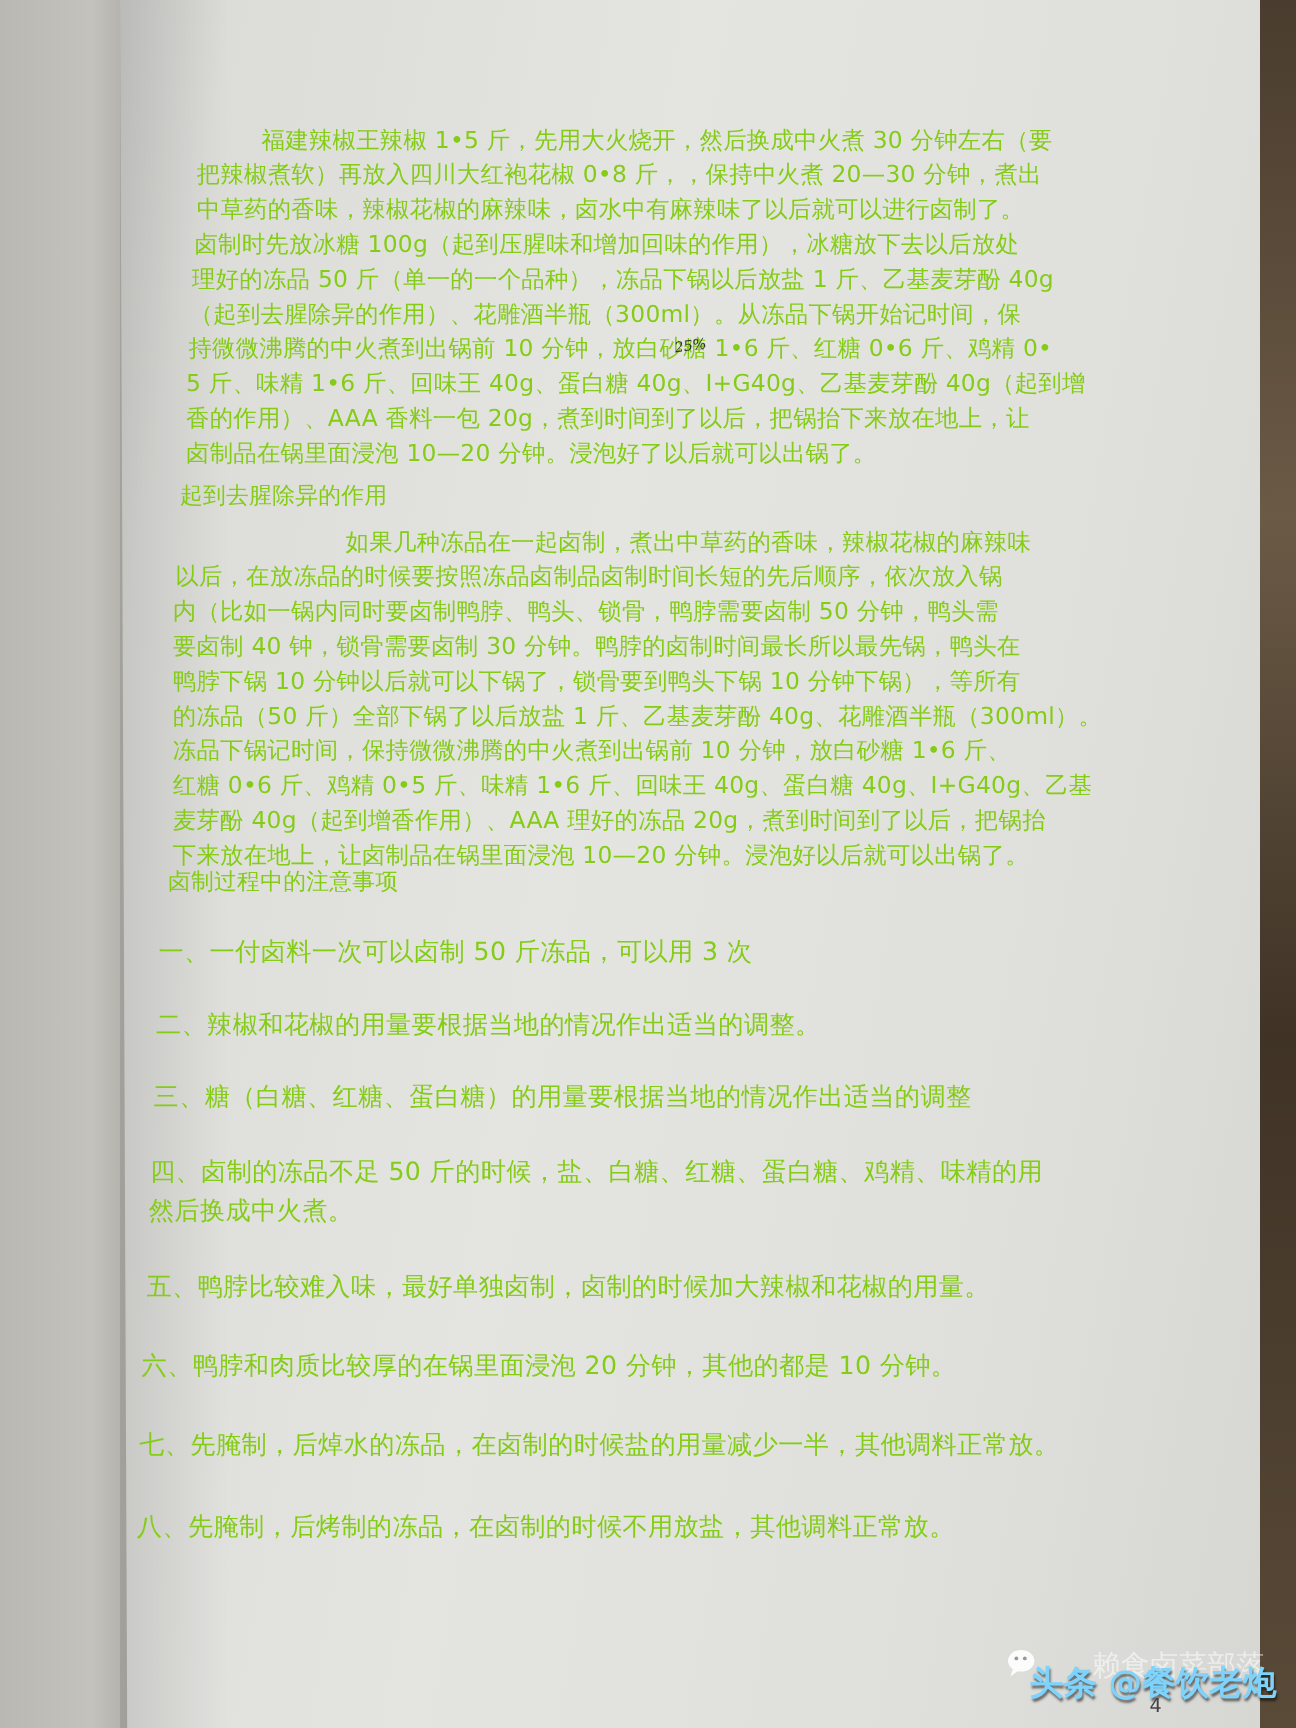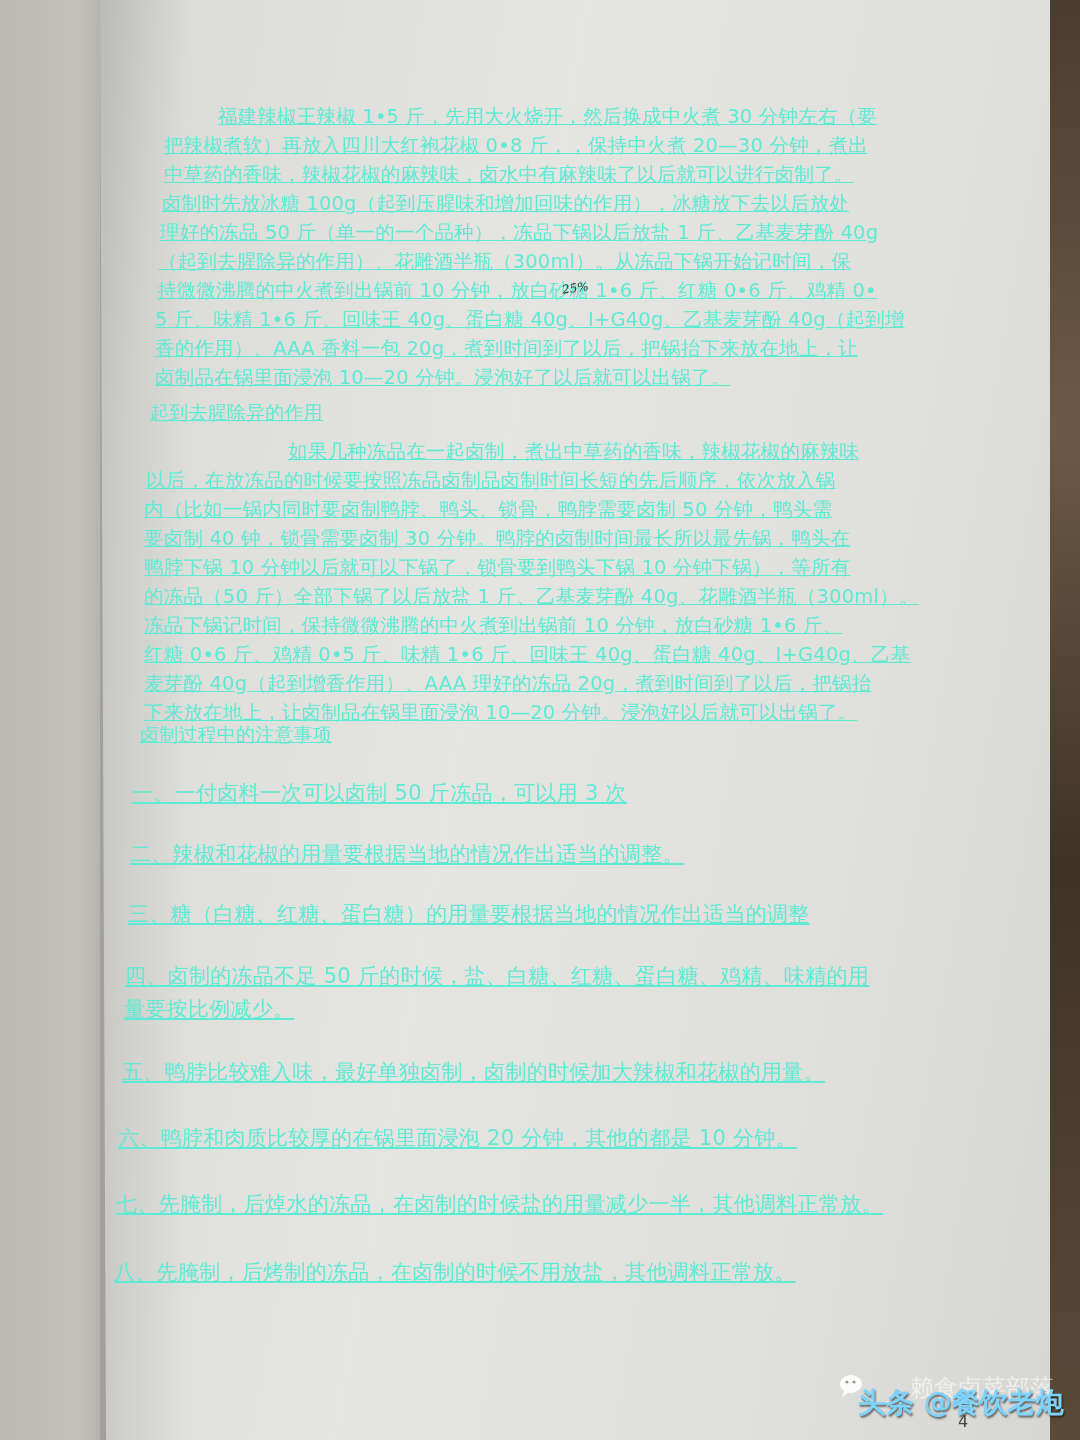--- a/index.html
+++ b/index.html
@@ -19,21 +19,21 @@
     box-shadow:-4px 0 10px rgba(0,0,0,0.25);
   }
   .page-shade {
     position:absolute; left:100px; top:0; width:90px; height:1440px;
     background:linear-gradient(90deg,rgba(0,0,0,0.10),rgba(0,0,0,0));
   }
   .right-bg {
     position:absolute; right:0; top:0; width:30px; height:1440px;
     background:linear-gradient(180deg,#4a3c2e,#6b5a46 30%,#3f3326 60%,#5a4a38);
   }
-  .txt { position:absolute; color:#5eead4; font-size:19.5px; white-space:nowrap; letter-spacing:0.2px;text-decoration:underline; }
+  .txt { position:absolute; color:#84cc16; font-size:19.5px; white-space:nowrap; letter-spacing:0.2px; }
   .body-line { line-height:29px; }
   .heading { font-size:19px; }
   .note { font-size:21px; letter-spacing:0.3px; }
   .handwriting {
     position:absolute; left:562px; top:281px; font-size:12px; color:#333;
     font-family:"DejaVu Serif",serif; font-style:italic; transform:rotate(-8deg);
   }
   .watermark {
     position:absolute; left:858px; top:1384px; font-size:28px; color:#7dd3fc;
     font-weight:bold; text-shadow:1px 2px 2px rgba(0,0,0,0.55); white-space:nowrap;
@@ -84,21 +84,21 @@
   <div class="txt body-line" style="left:144px;top:669px;">麦芽酚 40g（起到增香作用）、AAA 理好的冻品 20g，煮到时间到了以后，把锅抬</div>
   <div class="txt body-line" style="left:144px;top:698px;">下来放在地上，让卤制品在锅里面浸泡 10—20 分钟。浸泡好以后就可以出锅了。</div>
 </div>
 
 <div>
   <div class="txt heading" style="left:140px;top:722px;">卤制过程中的注意事项</div>
   <div class="txt note" style="left:132px;top:779px;">一、一付卤料一次可以卤制 50 斤冻品，可以用 3 次</div>
   <div class="txt note" style="left:130px;top:840px;">二、辣椒和花椒的用量要根据当地的情况作出适当的调整。</div>
   <div class="txt note" style="left:128px;top:900px;">三、糖（白糖、红糖、蛋白糖）的用量要根据当地的情况作出适当的调整</div>
   <div class="txt note" style="left:125px;top:962px;">四、卤制的冻品不足 50 斤的时候，盐、白糖、红糖、蛋白糖、鸡精、味精的用</div>
-  <div class="txt note" style="left:124px;top:995px;">量要按比例减少。</div>
+  <div class="txt note" style="left:124px;top:995px;">然后换成中火煮。</div>
   <div class="txt note" style="left:122px;top:1058px;">五、鸭脖比较难入味，最好单独卤制，卤制的时候加大辣椒和花椒的用量。</div>
   <div class="txt note" style="left:118px;top:1124px;">六、鸭脖和肉质比较厚的在锅里面浸泡 20 分钟，其他的都是 10 分钟。</div>
   <div class="txt note" style="left:116px;top:1190px;">七、先腌制，后焯水的冻品，在卤制的时候盐的用量减少一半，其他调料正常放。</div>
   <div class="txt note" style="left:114px;top:1258px;">八、先腌制，后烤制的冻品，在卤制的时候不用放盐，其他调料正常放。</div>
 </div>
 
 <svg class="wechat-icon" viewBox="0 0 30 26">
   <ellipse cx="12" cy="11" rx="11" ry="9" fill="#ffffff" opacity="0.9"></ellipse>
   <path d="M5 18 L3 24 L10 19 Z" fill="#ffffff" opacity="0.9"></path>
   <circle cx="8" cy="9" r="1.6" fill="#999"></circle>

